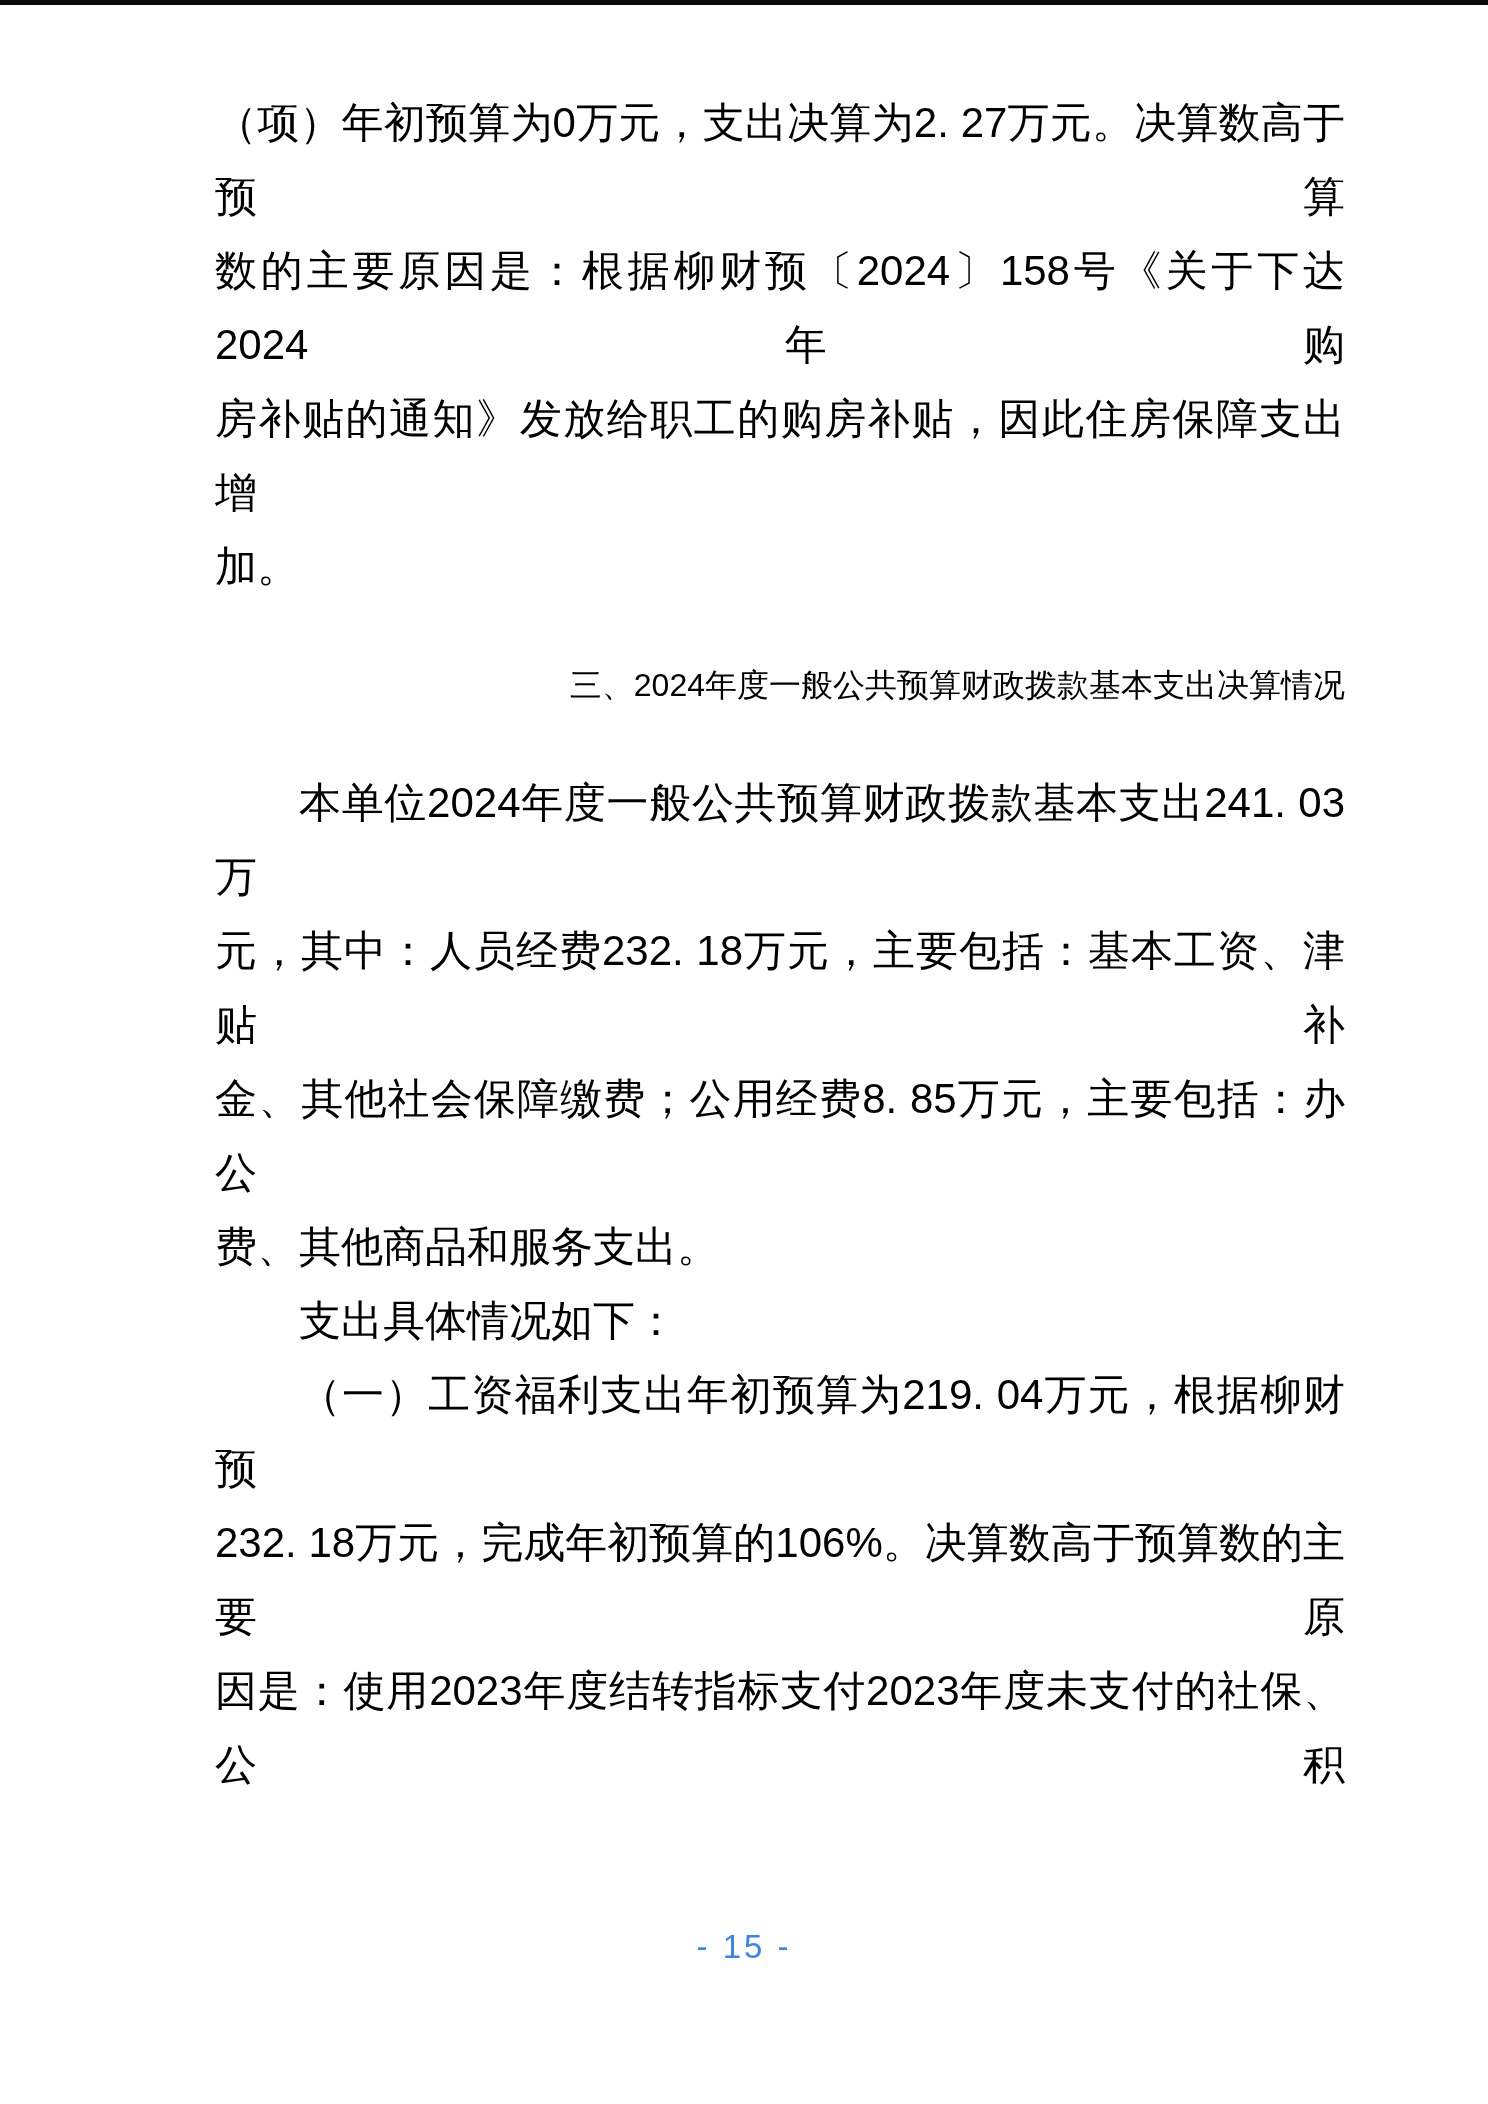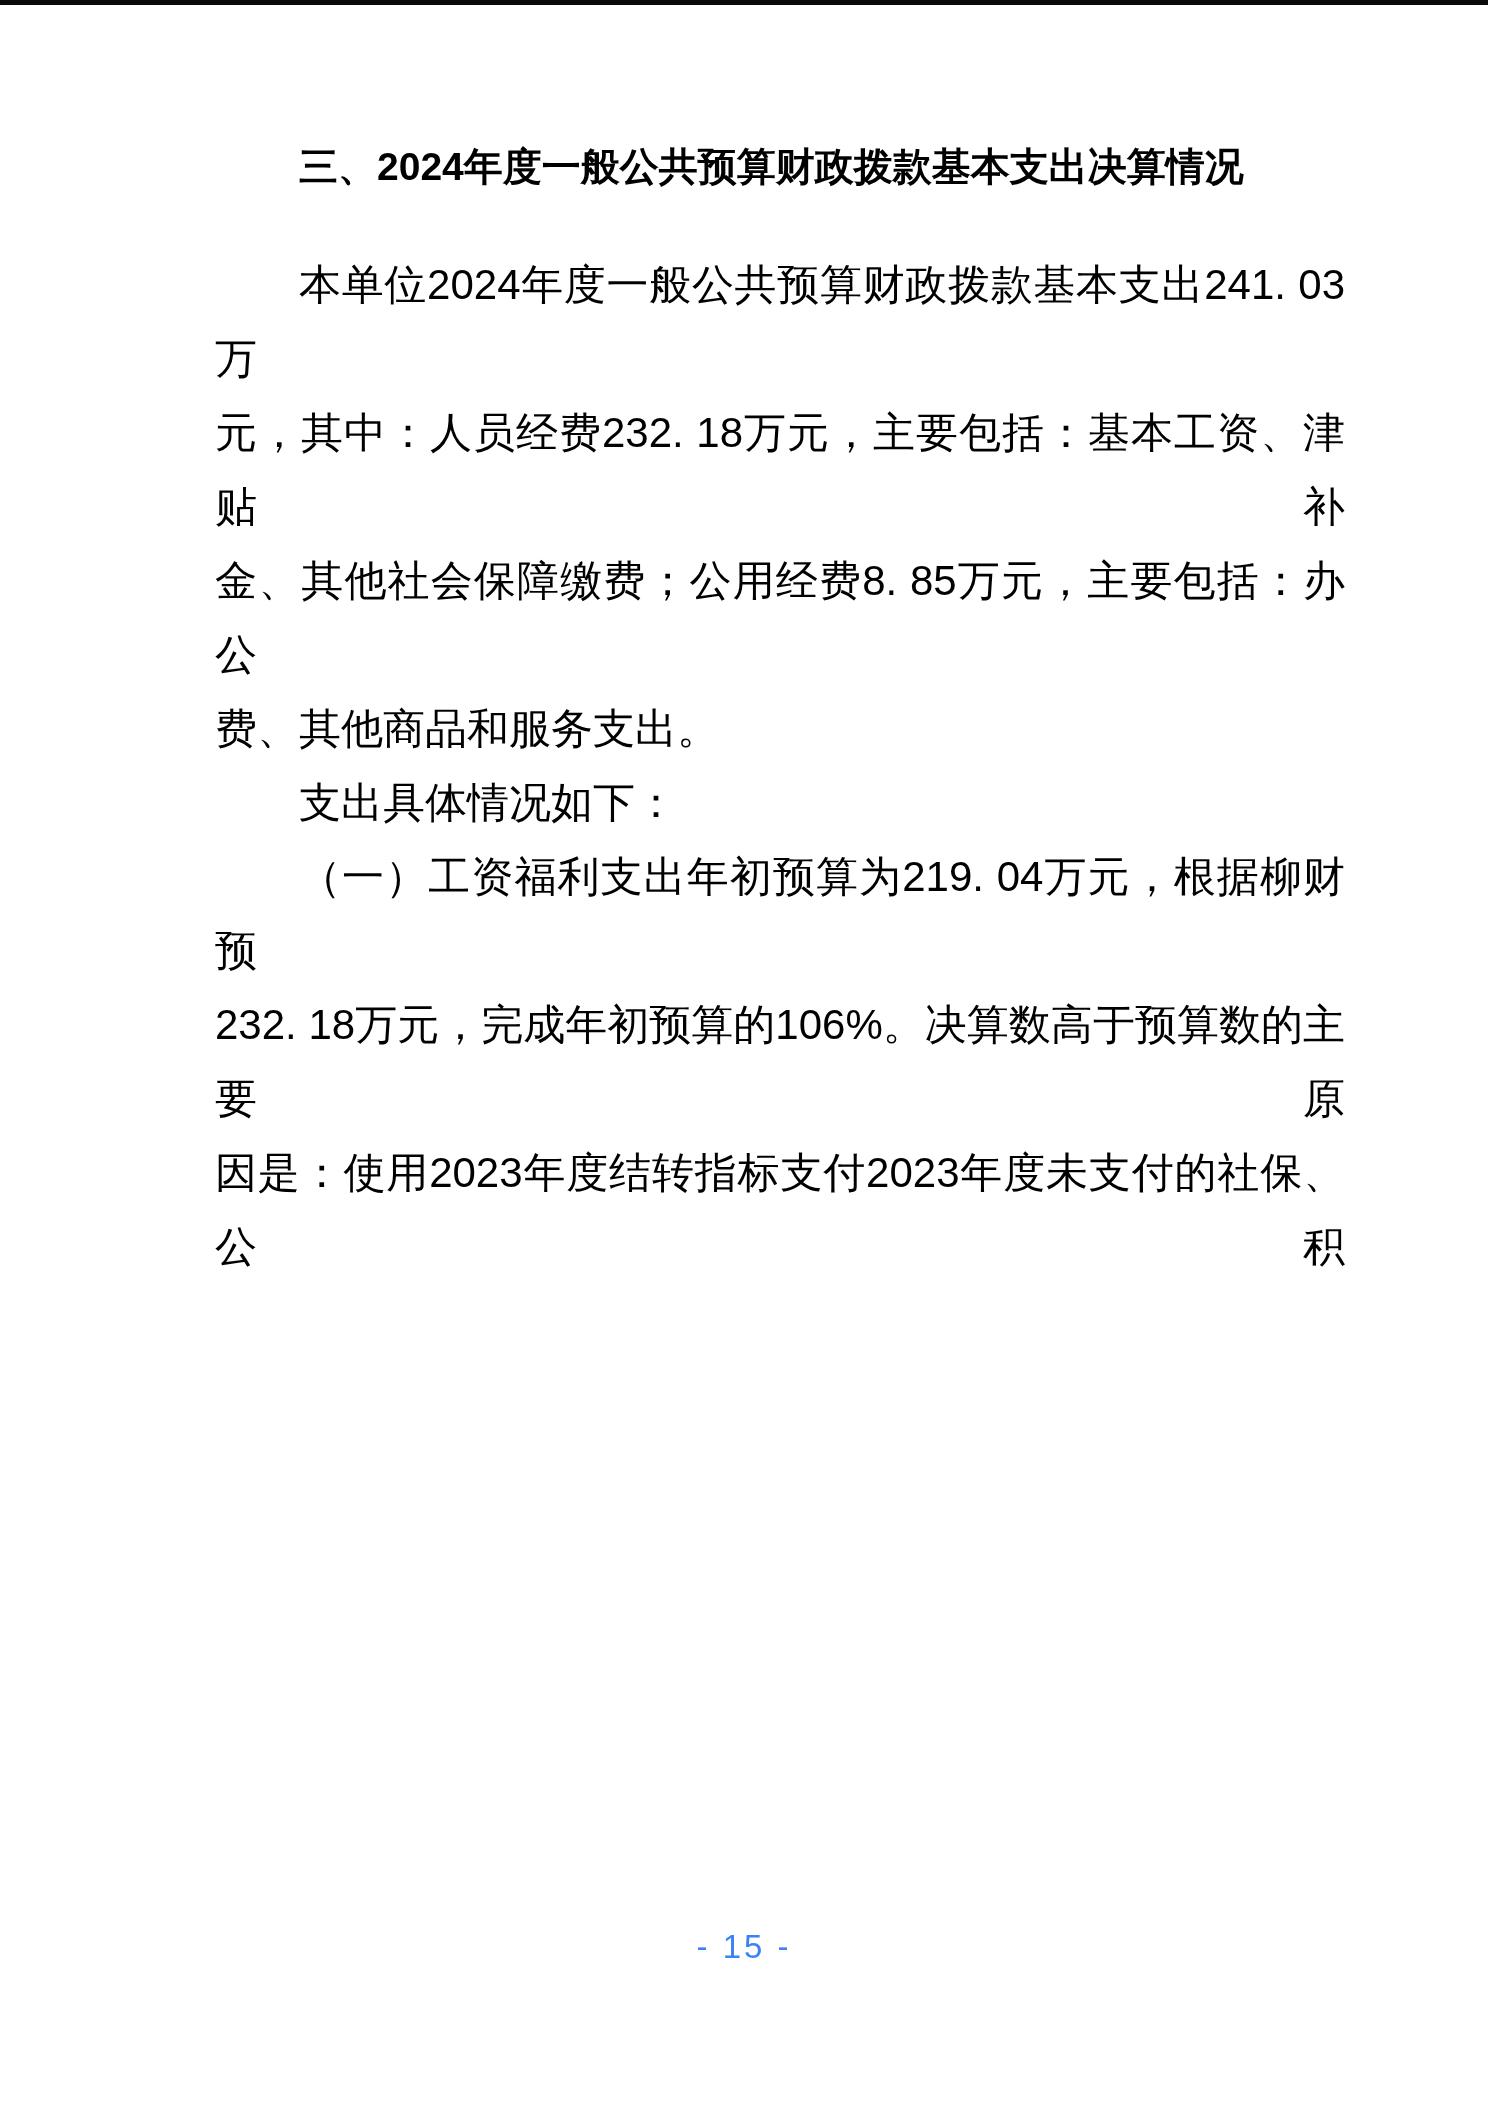--- a/index.html
+++ b/index.html
@@ -37,45 +37,52 @@
     white-space: normal;
   }
   .just {
     text-align: justify;
     text-align-last: justify;
   }
   .indent {
     text-indent: 84px;
   }
   .heading {
-    font-size: 39px;
+    font-size: 32px;
     line-height: 74px;
-    font-weight: bold;
+    font-weight: normal;
     text-indent: 84px;
     margin: 44px 0;
+    text-align: right;
   }
   .pageno {
     position: absolute;
     top: 1928px;
     left: 0;
     width: 100%;
     text-align: center;
     font-size: 33px;
     letter-spacing: 3px;
     color: #3b82f6;
   }
 </style>
 </head>
 <body>
 
 <div class="page">
   <div class="topbar"></div>
 
   <div class="content">
 
+    <div>
+      <div class="line just">（项）年初预算为0万元，支出决算为2. 27万元。决算数高于预算</div>
+      <div class="line just">数的主要原因是：根据柳财预〔2024〕158号《关于下达2024年购</div>
+      <div class="line just">房补贴的通知》发放给职工的购房补贴，因此住房保障支出增</div>
+      <div class="line">加。</div>
+    </div>
 
     <div class="heading">三、2024年度一般公共预算财政拨款基本支出决算情况</div>
 
     <div>
       <div class="line just indent">本单位2024年度一般公共预算财政拨款基本支出241. 03万</div>
       <div class="line just">元，其中：人员经费232. 18万元，主要包括：基本工资、津贴补</div>
       <div class="line just">金、其他社会保障缴费；公用经费8. 85万元，主要包括：办公</div>
       <div class="line">费、其他商品和服务支出。</div>
     </div>
 

